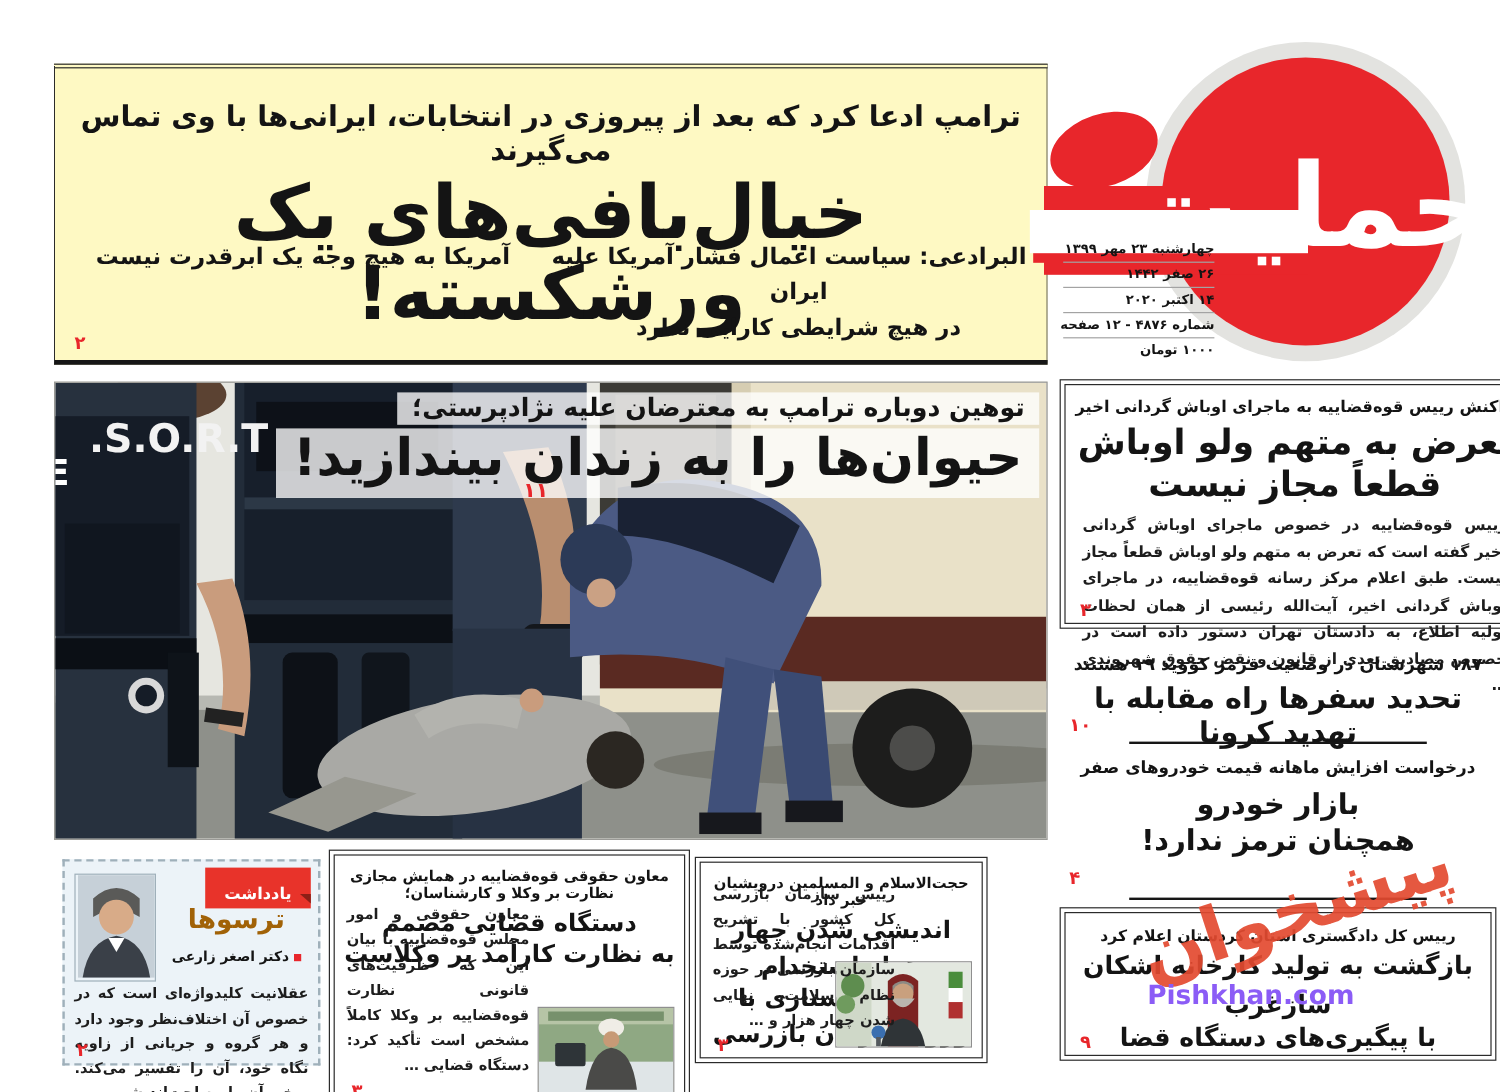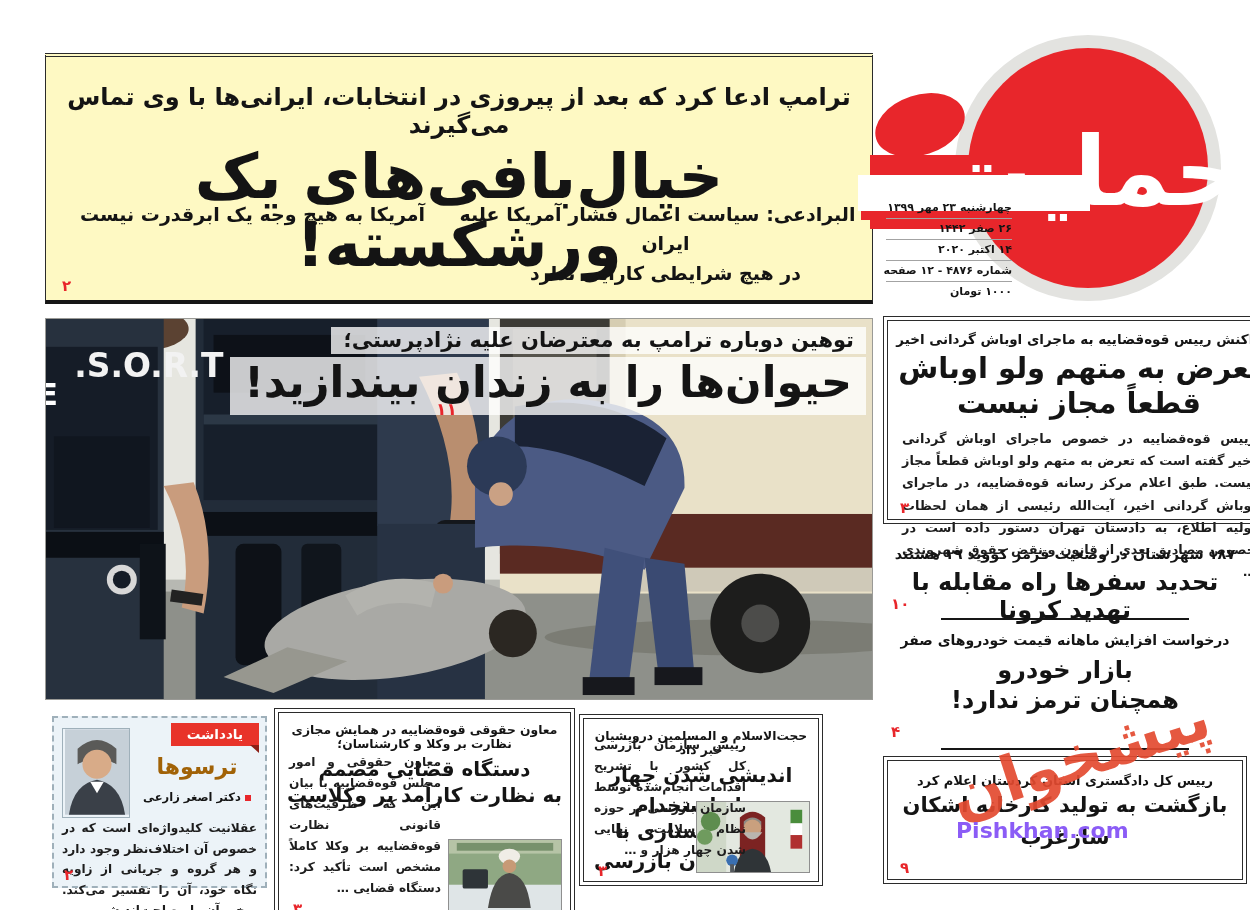--- a/index.html
+++ b/index.html
@@ -29,21 +29,21 @@
   .rc-head{text-align:center;font-weight:bold;}
   .body-txt{text-align:justify;font-weight:600;color:#1d1d1d;}
   .sepline{position:absolute;left:50%;transform:translateX(-50%);width:248px;border-top:2px solid #161616;bottom:0;}
   
   .bk{margin:10px 10px 0;font-size:12.3px;font-weight:bold;text-align:center;}
   .bh{margin:3px 6px 0;font-size:20px;font-weight:bold;text-align:center;line-height:1.5;}
   .bphoto{position:absolute;right:8px;bottom:8px;width:114px;height:72px;border:1px solid #8f8f8f;box-sizing:border-box;}
   .bbody{position:absolute;left:10px;bottom:20px;width:152px;font-size:12.2px;line-height:1.72;}
   
   .note-box{left:52px;top:716px;width:215px;height:172px;box-sizing:border-box;border:2px dashed #9fb0ba;background:#ecf3f8;}
-  .note-tab{position:absolute;top:5px;right:6px;background:#e8332a;color:#fff;font-size:13.5px;font-weight:bold;padding:3px 16px 4px;}
+  .note-tab{position:absolute;top:5px;right:6px;background:#e8332a;color:#fff;font-size:13.5px;font-weight:bold;padding:14px 16px 4px;}
   .note-fold{position:absolute;top:27px;right:6px;width:0;height:0;border-top:8px solid #8c1f16;border-left:9px solid transparent;}
   .note-title{position:absolute;left:84px;top:36px;width:118px;text-align:center;font-size:22px;font-weight:bold;color:#a16207;}
   .note-author{position:absolute;left:84px;top:72px;width:118px;text-align:center;font-size:11.5px;font-weight:bold;}
   .note-body{position:absolute;left:8px;right:8px;top:100px;font-size:12.1px;line-height:1.7;}
   .wm-big{position:absolute;right:26px;top:4px;transform:rotate(-18deg);font-size:62px;font-weight:bold;color:#e34a30;opacity:.92;letter-spacing:-2px;white-space:nowrap;}
   .wm-small{position:absolute;left:56px;top:102px;font-size:22px;font-weight:bold;color:#8b5cf6;direction:ltr;}
 </style>
 </head>
 <body>
 
@@ -167,20 +167,21 @@
     <div class="rc-kicker" style="font-size:14px;margin-top:4px;">درخواست افزایش ماهانه قیمت خودروهای صفر</div>
     <div class="rc-head" style="font-size:24px;margin-top:8px;">بازار خودرو</div>
     <div class="rc-head" style="font-size:24px;margin-top:2px;">همچنان ترمز ندارد!</div>
     <div class="sepline"></div>
     <div class="abs pgnum" style="left:4px;bottom:10px;">۴</div>
   </div>
 
   <div class="abs box-double" style="left:887px;top:760px;width:356px;height:120px;">
     <div class="rc-kicker" style="font-size:13px;margin-top:12px;">رییس کل دادگستری استان کردستان اعلام کرد</div>
     <div class="rc-head" style="font-size:21px;line-height:1.5;margin-top:2px;">بازگشت به تولید کارخانه اشکان سازغرب</div>
+    <div class="rc-head" style="font-size:21px;line-height:1.2;">با پیگیری‌های دستگاه قضا</div>
     <div class="abs pgnum" style="left:12px;bottom:3px;">۹</div>
   </div>
 
   <div class="abs" style="left:900px;top:716px;width:340px;height:170px;pointer-events:none;z-index:5;">
     <div class="wm-big">پیشخوان</div>
     <div class="wm-small">Pishkhan.com</div>
   </div>
 
   <div class="abs note-box">
     <div class="note-tab">یادداشت</div>

